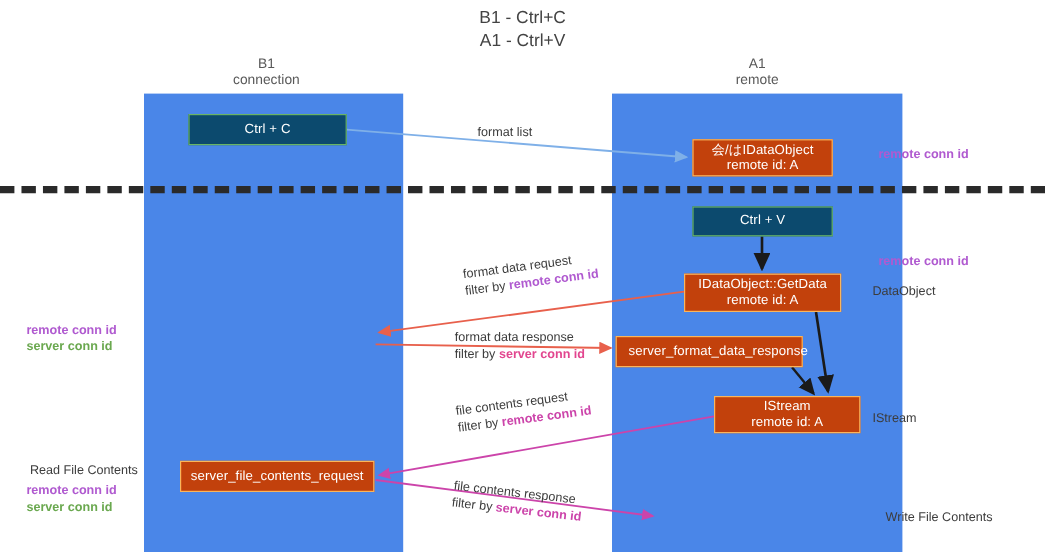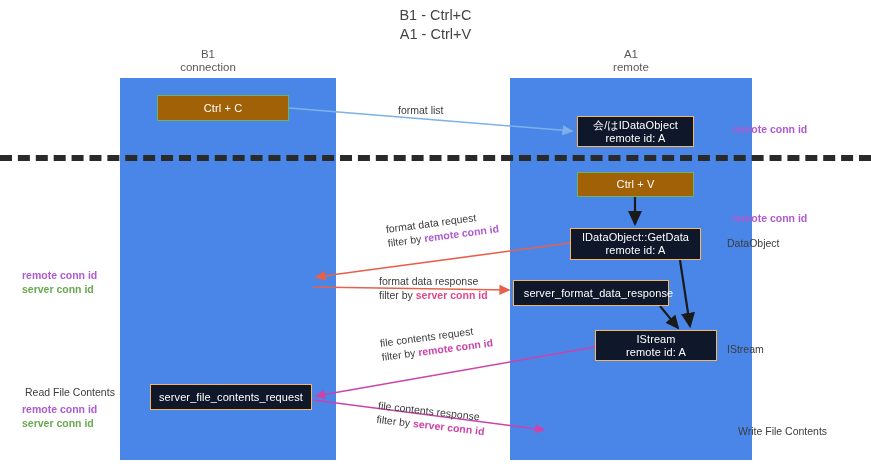--- a/index.html
+++ b/index.html
@@ -19,39 +19,39 @@
     left:0;top:6px;width:871px;text-align:center;
     font-size:14.5px;line-height:19px;color:#434343;
     white-space:pre-line;
   }
 
   
   .colhead{
     font-size:11.5px;line-height:13px;color:#595959;text-align:center;
     white-space:pre-line;
   }
-  #colhead-b1{left:144px;top:48px;width:128px;}
+  #colhead-b1{left:158px;top:48px;width:128px;}
   #colhead-a1{left:552px;top:48px;width:158px;}
 
   
   .lane{background:#4a86e8;}
   #lane-b1{left:120px;top:78px;width:216px;height:382px;}
   #lane-a1{left:510px;top:78px;width:242px;height:382px;}
 
   
   .node{
     box-sizing:border-box;
     display:flex;flex-direction:column;
     align-items:center;justify-content:center;
     color:#ffffff;font-size:11px;line-height:13px;
     text-align:center;padding:2px 4px;
     letter-spacing:.1px;
   }
-  .green{background:#a16207;border:1px solid #6ab464;}
-  .orange{background:#0f172a;border:1px solid #fbb55a;}
+  .green{background:#0c4a6e;border:1px solid #6ab464;}
+  .orange{background:#c2410c;border:1px solid #fbb55a;}
 
   #node-ctrl-c{left:157px;top:95px;width:132px;height:26px;}
   #node-idataobject{left:577px;top:116px;width:117px;height:31px;}
   #node-ctrl-v{left:577px;top:172px;width:117px;height:25px;}
   #node-getdata{left:570px;top:228px;width:131px;height:32px;}
   #node-fmt-req{left:150px;top:268px;width:162px;height:26px;}
   #node-fmt-resp{left:513px;top:280px;width:156px;height:26px;padding-left:19px;}
   #node-istream{left:595px;top:330px;width:122px;height:31px;}
   #node-file-req{left:150px;top:384px;width:162px;height:26px;}
   #node-file-resp{left:548px;top:417px;width:157px;height:26px;}

